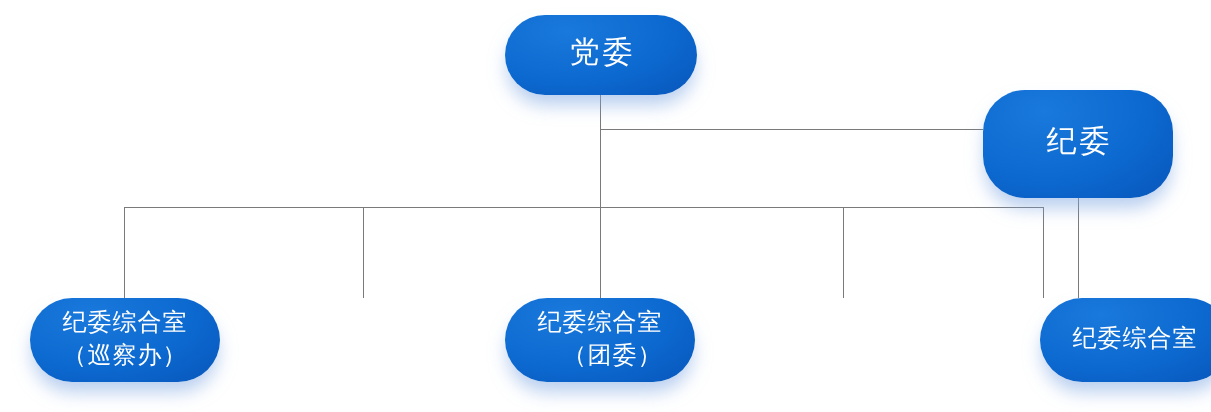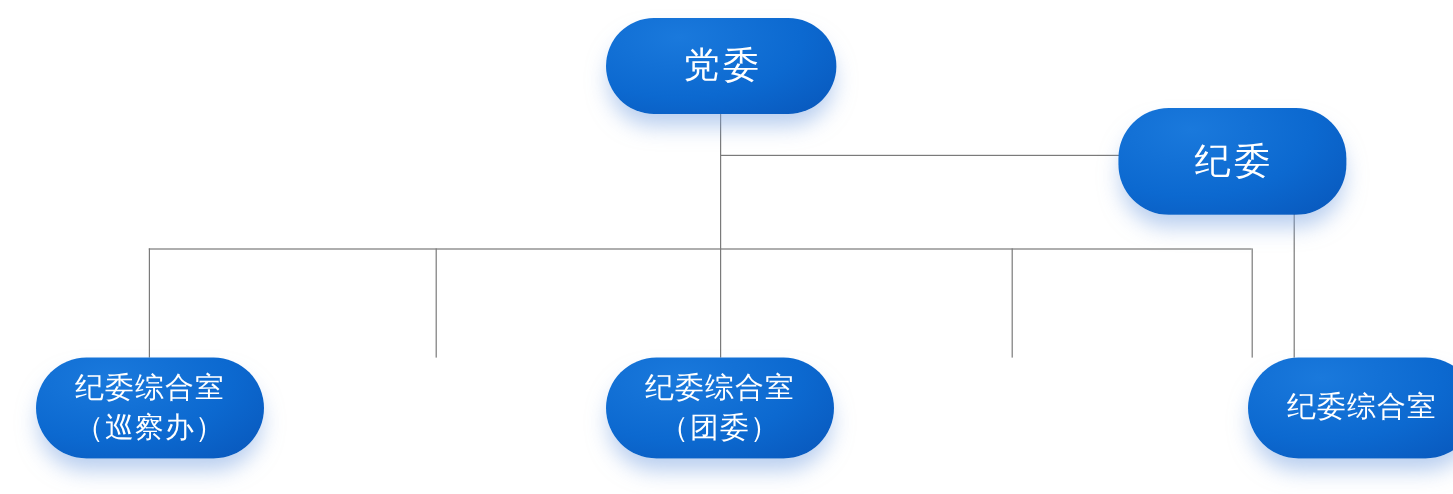--- a/index.html
+++ b/index.html
@@ -9,42 +9,43 @@
     height: 412px;
     background: var(--background-color, #ffffff);
     font-family: "DejaVu Serif", "Liberation Serif", serif;
     overflow: hidden;
   }
   .node {
     position: absolute;
     display: flex;
     align-items: center;
     justify-content: center;
-    text-align: center;
+    text-align: right;
     color: var(--node-text-color, #ffffff);
     background: radial-gradient(ellipse at 32% 20%,
       var(--node-gradient-top, #1a79dc) 0%,
       var(--node-gradient-mid, #0c69d0) 55%,
       var(--node-gradient-bottom, #0856ba) 100%);
     box-shadow: 0 12px 18px -2px var(--node-shadow-color, rgba(125,165,225,0.55));
     white-space: pre-line;
     line-height: 1.38;
     z-index: 2;
+    font-family: Liberation Mono, monospace;
   }
   .node-top { font-size: 30px; letter-spacing: 3px; text-indent: 3px; }
   .node-bottom {
     top: 298px;
     width: 190px;
     height: 84px;
     border-radius: 42px;
     font-size: 24px;
     letter-spacing: 1px;
   }
   #n-party      { left: 505px; top: 15px; width: 192px; height: 80px; border-radius: 40px; }
-  #n-discipline { left: 932px; top: 90px; width: 190px; height: 89px; border-radius: 42px; }
+  #n-discipline { left: 983px; top: 90px; width: 190px; height: 108px; border-radius: 42px; }
   #n-b1 { left: 30px; }
   #n-b2 { left: 268px; }
   #n-b3 { left: 505px; }
   #n-b4 { left: 750px; }
   #n-b5 { left: 1040px; }
   .line {
     position: absolute;
     background: var(--connector-color, #7a7a7a);
     z-index: 1;
   }

